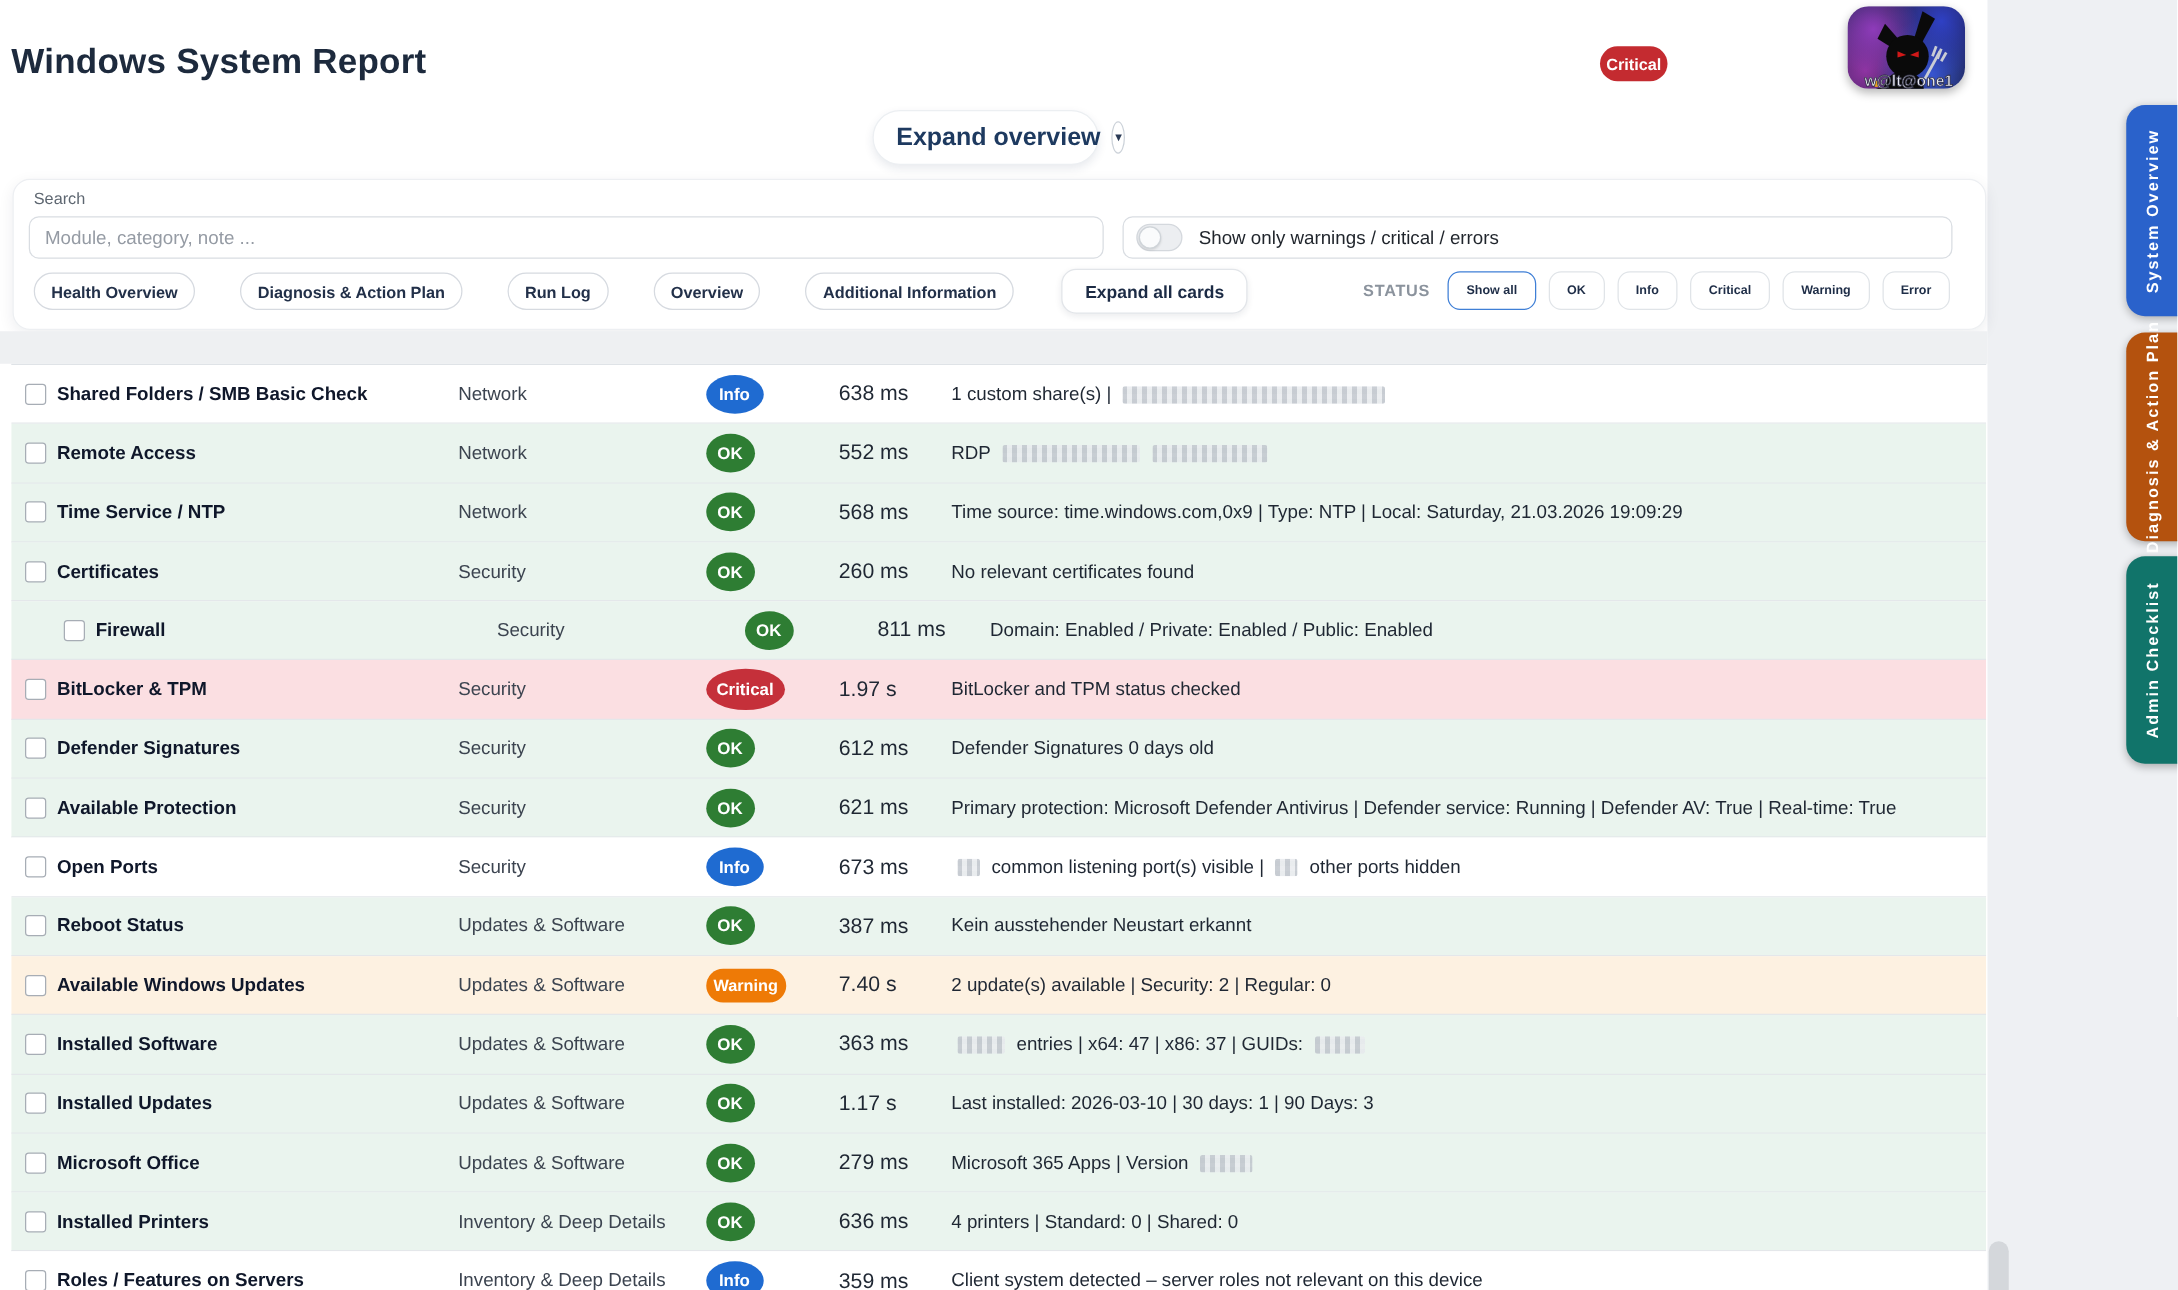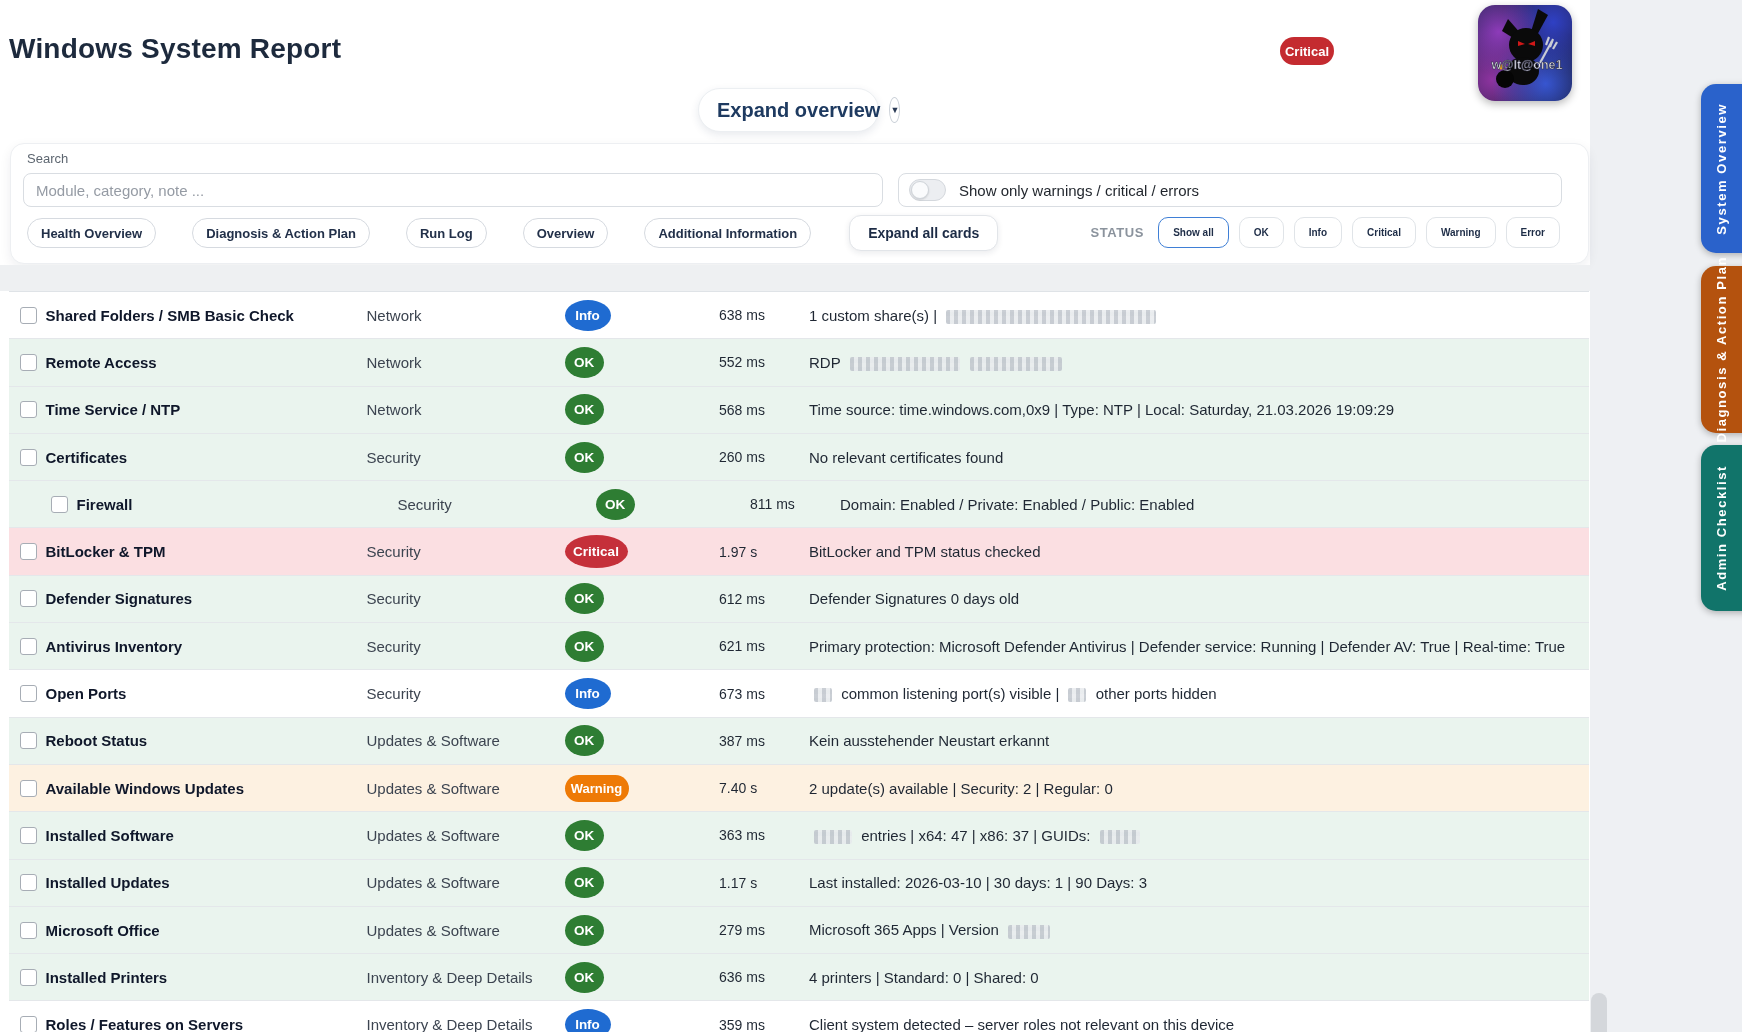--- a/index.html
+++ b/index.html
@@ -4,21 +4,21 @@
 <style>
   html,body{margin:0;padding:0;background:#ffffff;}
   .page{position:relative;width:1742px;height:1032px;overflow:hidden;background:#ffffff;
         font-family:"Liberation Sans",sans-serif;color:#1f2733;}
   
   .right-rail{position:absolute;left:1590px;top:0;width:152px;height:1032px;background:#eef0f3;}
   
   .page-title{position:absolute;left:9px;top:33px;font-size:28px;font-weight:700;color:#1d2a3d;letter-spacing:.2px;}
   .top-critical{position:absolute;left:1280px;top:37px;width:54px;height:28px;border-radius:14px;
         background:#c42b30;color:#fff;font-size:13px;font-weight:700;display:flex;align-items:center;justify-content:center;}
-  .logo{position:absolute;left:1478px;top:5px;width:94px;height:96px;border-radius:17px;overflow:hidden;
+  .logo{position:absolute;left:1478px;top:5px;width:94px;height:66px;border-radius:17px;overflow:hidden;
         box-shadow:0 3px 8px rgba(0,0,0,.28);
         background:
           radial-gradient(circle at 22% 28%, rgba(146,60,190,.95) 0%, rgba(146,60,190,0) 42%),
           radial-gradient(circle at 80% 18%, rgba(48,68,210,.9) 0%, rgba(48,68,210,0) 48%),
           radial-gradient(circle at 72% 82%, rgba(58,92,225,.9) 0%, rgba(58,92,225,0) 52%),
           radial-gradient(circle at 15% 78%, rgba(160,55,175,.85) 0%, rgba(160,55,175,0) 50%),
           linear-gradient(135deg,#342a66 0%,#141327 100%);}
   .logo svg{display:block;width:94px;height:92px;}
   
   .expand-overview{position:absolute;left:698px;top:88px;width:181px;height:44px;border-radius:22px;background:#fff;
@@ -60,21 +60,21 @@
   .c-check{width:36.5px;padding-left:11px;box-sizing:border-box;flex:0 0 auto;display:flex;align-items:center;}
   .cb{width:15px;height:15px;border:1px solid #a7adb5;border-radius:3px;background:#fff;display:inline-block;cursor:pointer;}
   .c-name{width:321px;flex:0 0 auto;font-size:15px;font-weight:600;color:#0f172a;}
   .c-cat{width:198px;flex:0 0 auto;font-size:15px;color:#3c4450;}
   .c-badge{width:106.5px;flex:0 0 auto;}
   .badge{display:inline-flex;align-items:center;justify-content:center;color:#fff;font-weight:700;font-size:13.5px;}
   .b-info{width:46px;height:31px;border-radius:50%;}
   .b-ok{width:39px;height:31px;border-radius:50%;}
   .b-critical{width:63px;height:33px;border-radius:50%;}
   .b-warning{width:64px;height:27px;border-radius:14px;font-size:13px;}
-  .c-time{width:90px;flex:0 0 auto;font-size:14px;color:#1f2733;margin-left:48px;}
+  .c-time{width:90px;flex:0 0 auto;font-size:17px;color:#1f2733;}
   .c-msg{flex:1 1 auto;font-size:15px;color:#1f2733;white-space:nowrap;overflow:hidden;}
   .redacted{display:inline-block;height:14px;border-radius:2px;vertical-align:middle;margin:0 5px;opacity:.85;
         background-image:repeating-linear-gradient(90deg,rgba(185,191,199,.85) 0 4px,rgba(232,235,238,.85) 4px 8px),
                          repeating-linear-gradient(0deg,#dde0e4 0 4px,#f0f2f4 4px 8px);}
   
   .side-tab{position:absolute;left:1701px;width:60px;border-radius:15px;box-shadow:0 2px 7px rgba(0,0,0,.28);
         display:flex;align-items:center;justify-content:flex-start;cursor:pointer;}
   .side-tab .vlabel{writing-mode:vertical-rl;transform:rotate(180deg);color:#fff;font-size:13px;font-weight:700;
         letter-spacing:1.6px;margin-left:13px;white-space:nowrap;}
   
@@ -224,21 +224,21 @@
         <div class="c-name">Defender Signatures</div>
         <div class="c-cat">Security</div>
         <div class="c-badge"><span class="badge b-ok" style="background: rgb(46, 125, 51);">OK</span></div>
         <div class="c-time">612 ms</div>
         <div class="c-msg">Defender Signatures 0 days old </div>
       </div>
       <div class="trow" style="background: rgb(234, 244, 238);">
         <div class="c-check">
           <span class="cb"></span>
         </div>
-        <div class="c-name">Antivirus Inventory</div>
+        <div class="c-name">Available Protection</div>
         <div class="c-cat">Security</div>
         <div class="c-badge"><span class="badge b-ok" style="background: rgb(46, 125, 51);">OK</span></div>
         <div class="c-time">621 ms</div>
         <div class="c-msg">Primary protection: Microsoft Defender Antivirus | Defender service: Running | Defender AV: True | Real-time: True </div>
       </div>
       <div class="trow" style="background: rgb(255, 255, 255);">
         <div class="c-check">
           <span class="cb"></span>
         </div>
         <div class="c-name">Open Ports</div>

